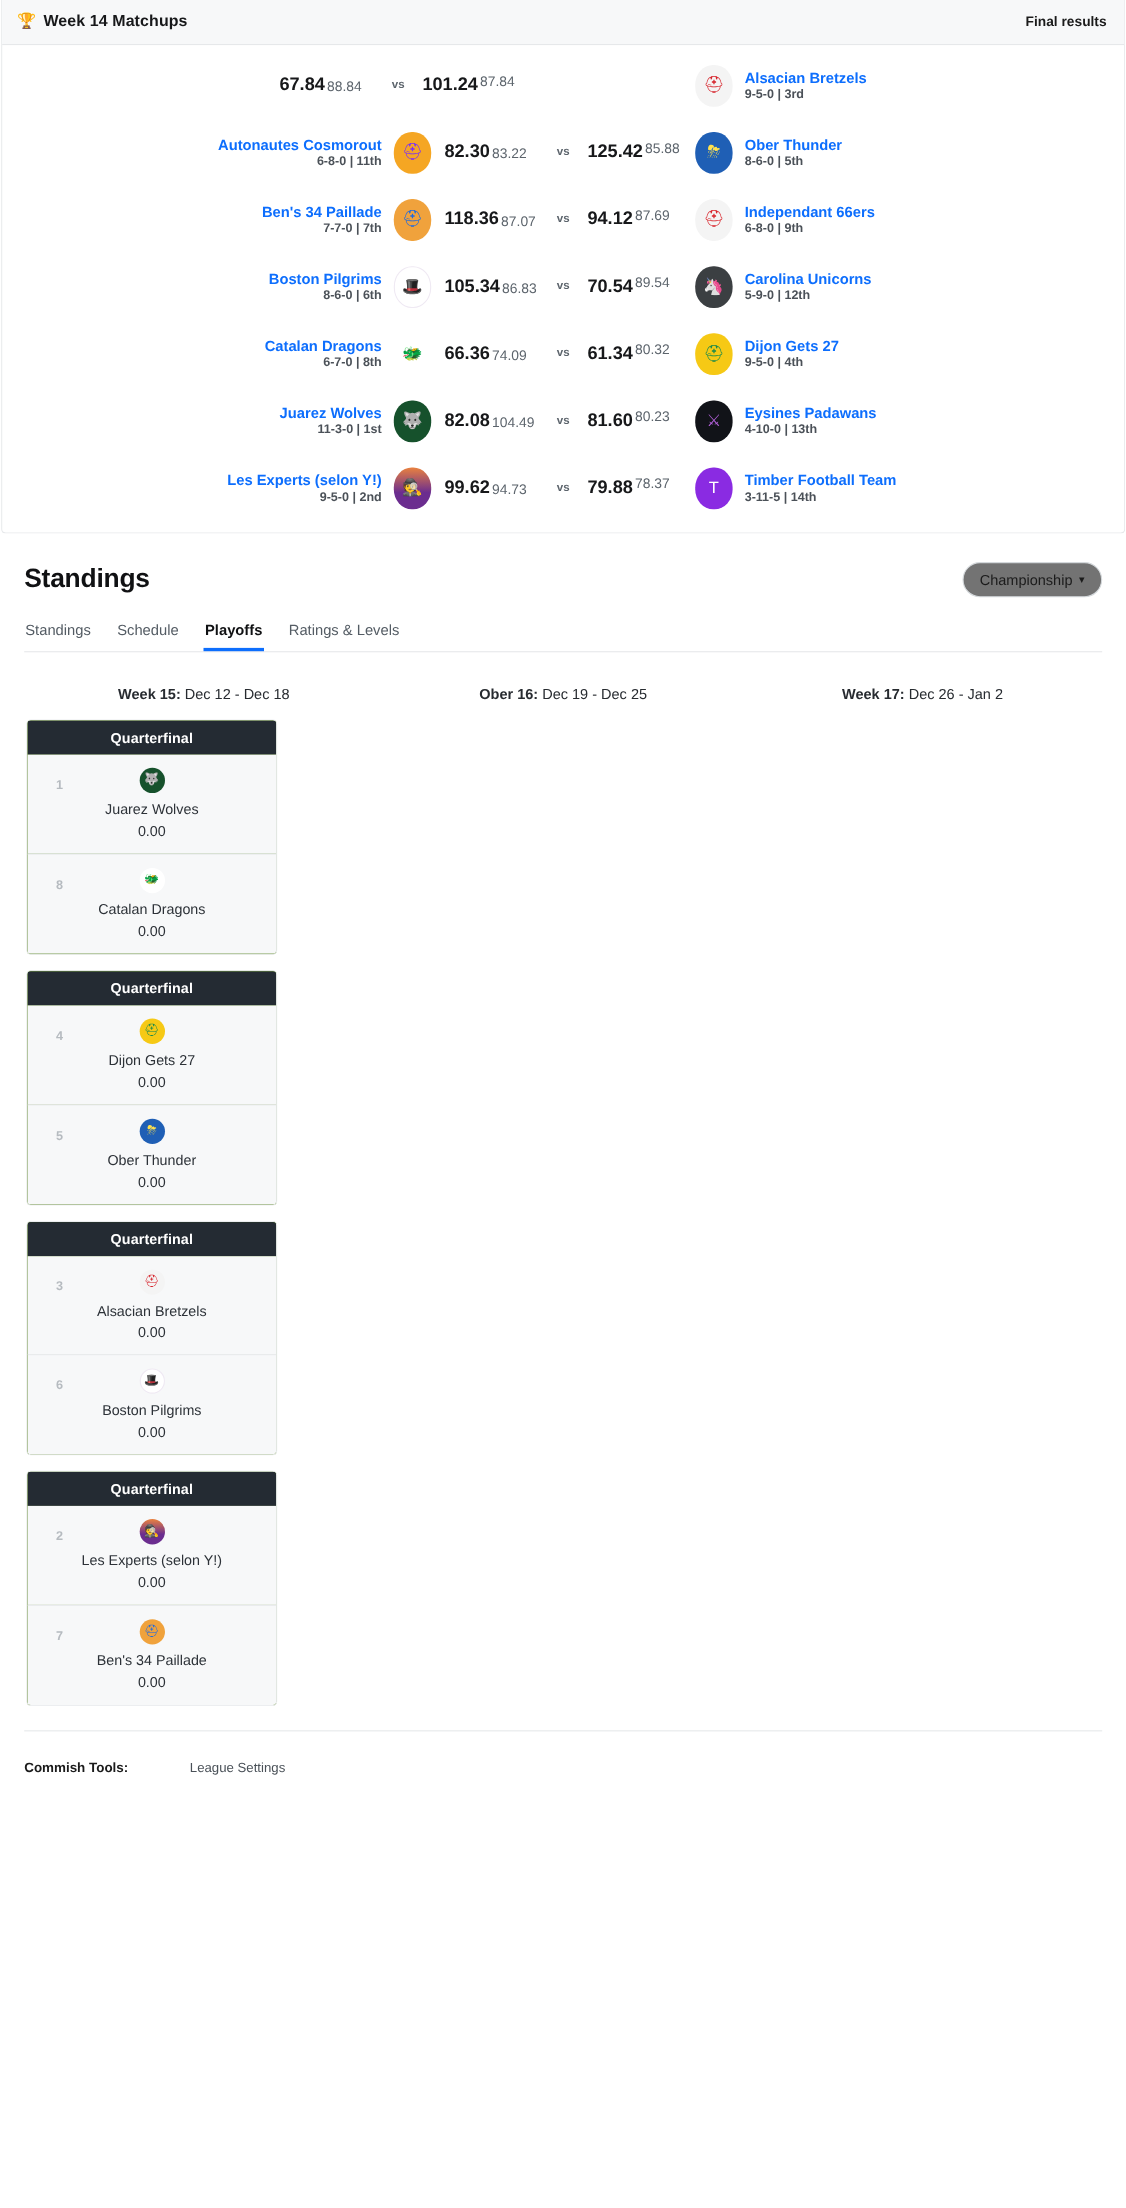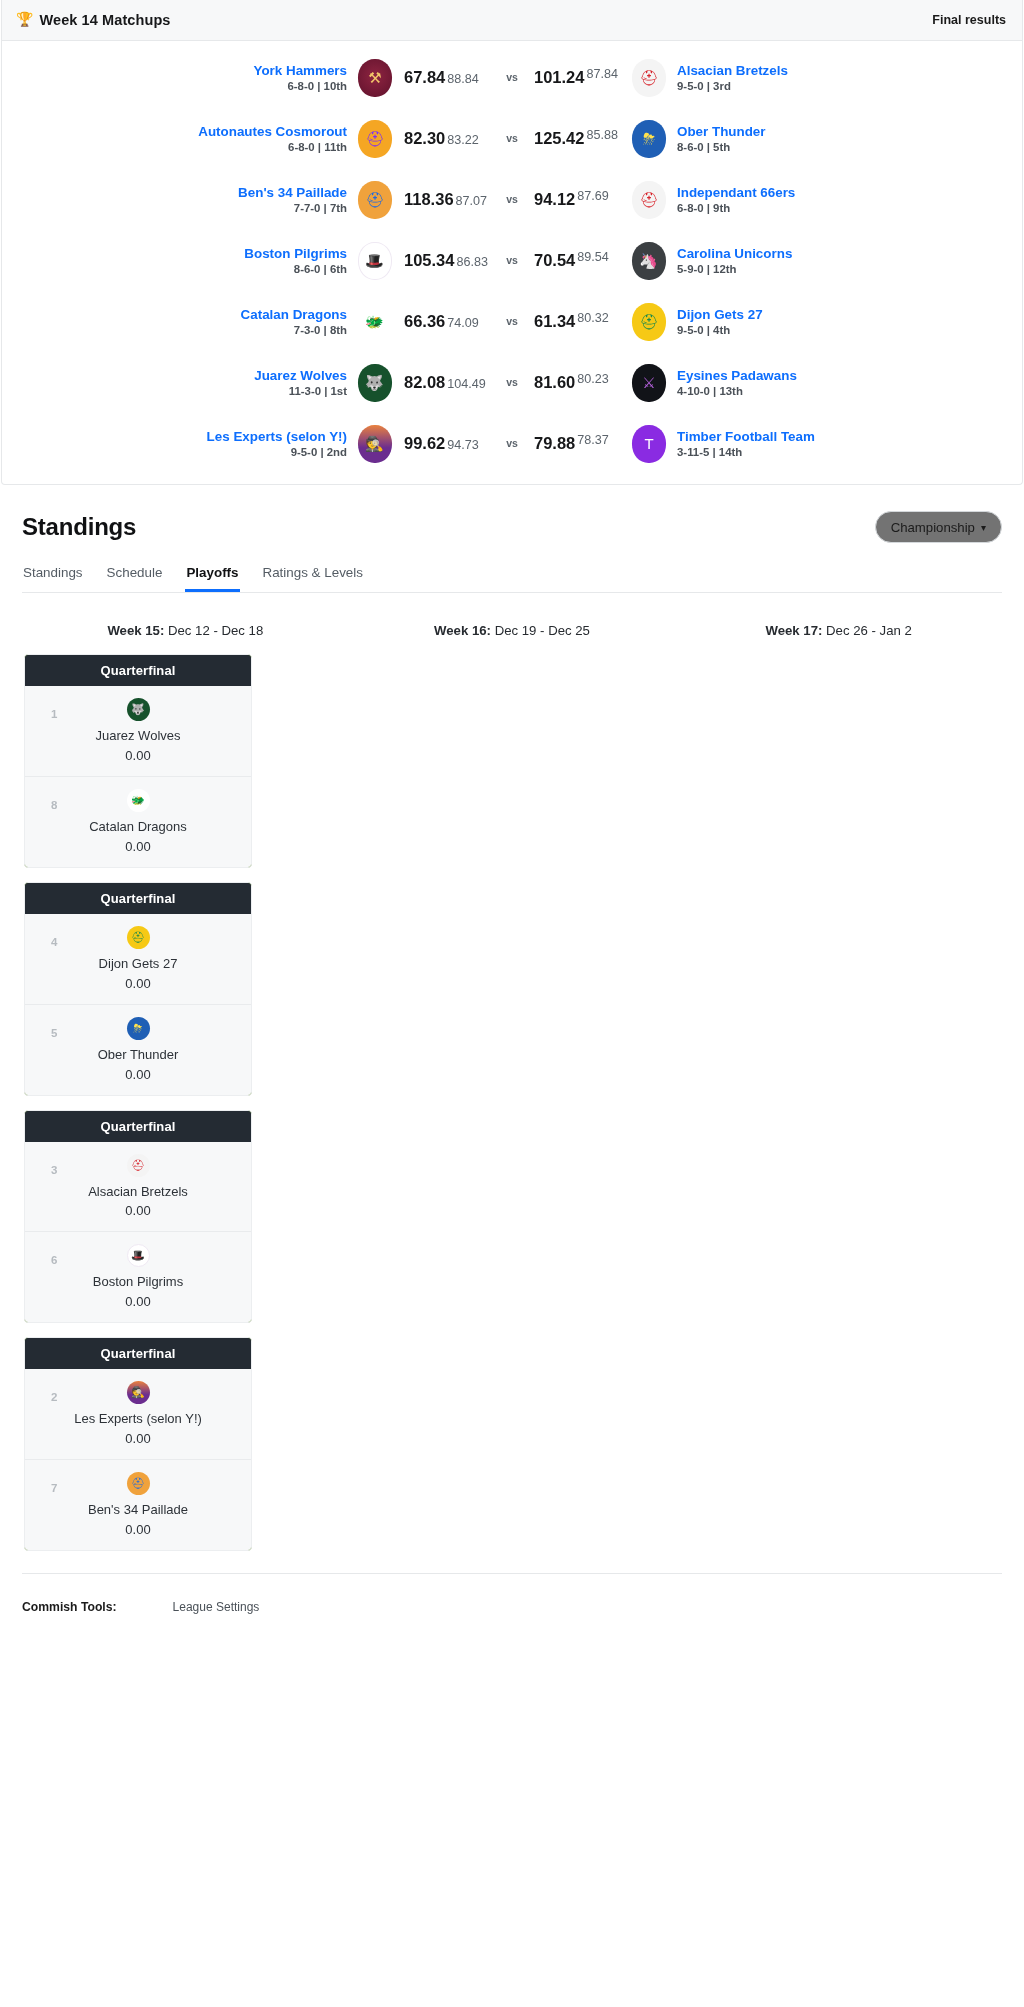--- a/index.html
+++ b/index.html
@@ -234,27 +234,20 @@
 <section class="matchups-card">
   <div class="matchups-header">
     <div class="mh-left">
       <span class="trophy-icon">🏆</span>
       <span class="mh-title">Week 14 Matchups</span>
     </div>
     <div class="mh-right">Final results</div>
   </div>
   <div class="matchup-rows">
       <div class="matchup-row">
-        <div class="side left">
-          <div class="team-text">
-            <span class="team-name">York Hammers</span>
-            <span class="team-record">6-8-0 | 10th</span>
-          </div>
-          <div class="avatar sq a-hammers">⚒</div>
-        </div>
         <div class="scores">
           <div class="score-block l">
             <span class="score-main">67.84</span>
             <span class="score-proj">88.84</span>
           </div>
           <span class="vs-label">vs</span>
           <div class="score-block r">
             <span class="score-main">101.24</span>
             <span class="score-proj">87.84</span>
           </div>
@@ -345,21 +338,21 @@
           <div class="team-text">
             <span class="team-name">Carolina Unicorns</span>
             <span class="team-record">5-9-0 | 12th</span>
           </div>
         </div>
       </div>
       <div class="matchup-row">
         <div class="side left">
           <div class="team-text">
             <span class="team-name">Catalan Dragons</span>
-            <span class="team-record">7-3-0 | 8th</span>
+            <span class="team-record">6-7-0 | 8th</span>
           </div>
           <div class="avatar sq a-catalan">🐲</div>
         </div>
         <div class="scores">
           <div class="score-block l">
             <span class="score-main">66.36</span>
             <span class="score-proj">74.09</span>
           </div>
           <span class="vs-label">vs</span>
           <div class="score-block r">
@@ -444,21 +437,21 @@
       <div class="tab">Standings</div>
       <div class="tab">Schedule</div>
       <div class="tab active">Playoffs</div>
       <div class="tab">Ratings &amp; Levels</div>
     </nav>
 </section>
 
 <section class="bracket-area">
   <div class="week-heads">
       <div class="week-head"><b>Week 15:</b><span> Dec 12 - Dec 18</span></div>
-      <div class="week-head"><b>Week 16:</b><span> Dec 19 - Dec 25</span></div>
+      <div class="week-head"><b>Ober 16:</b><span> Dec 19 - Dec 25</span></div>
       <div class="week-head"><b>Week 17:</b><span> Dec 26 - Jan 2</span></div>
     </div>
   <div class="bracket-cols">
     <div class="bracket-col">
         <div class="match-card">
           <div class="match-card-head">Quarterfinal</div>
           <div class="match-team">
             <span class="seed">1</span>
             <div class="mt-avatar a-juarez">🐺</div>
             <div class="mt-name">Juarez Wolves</div>

